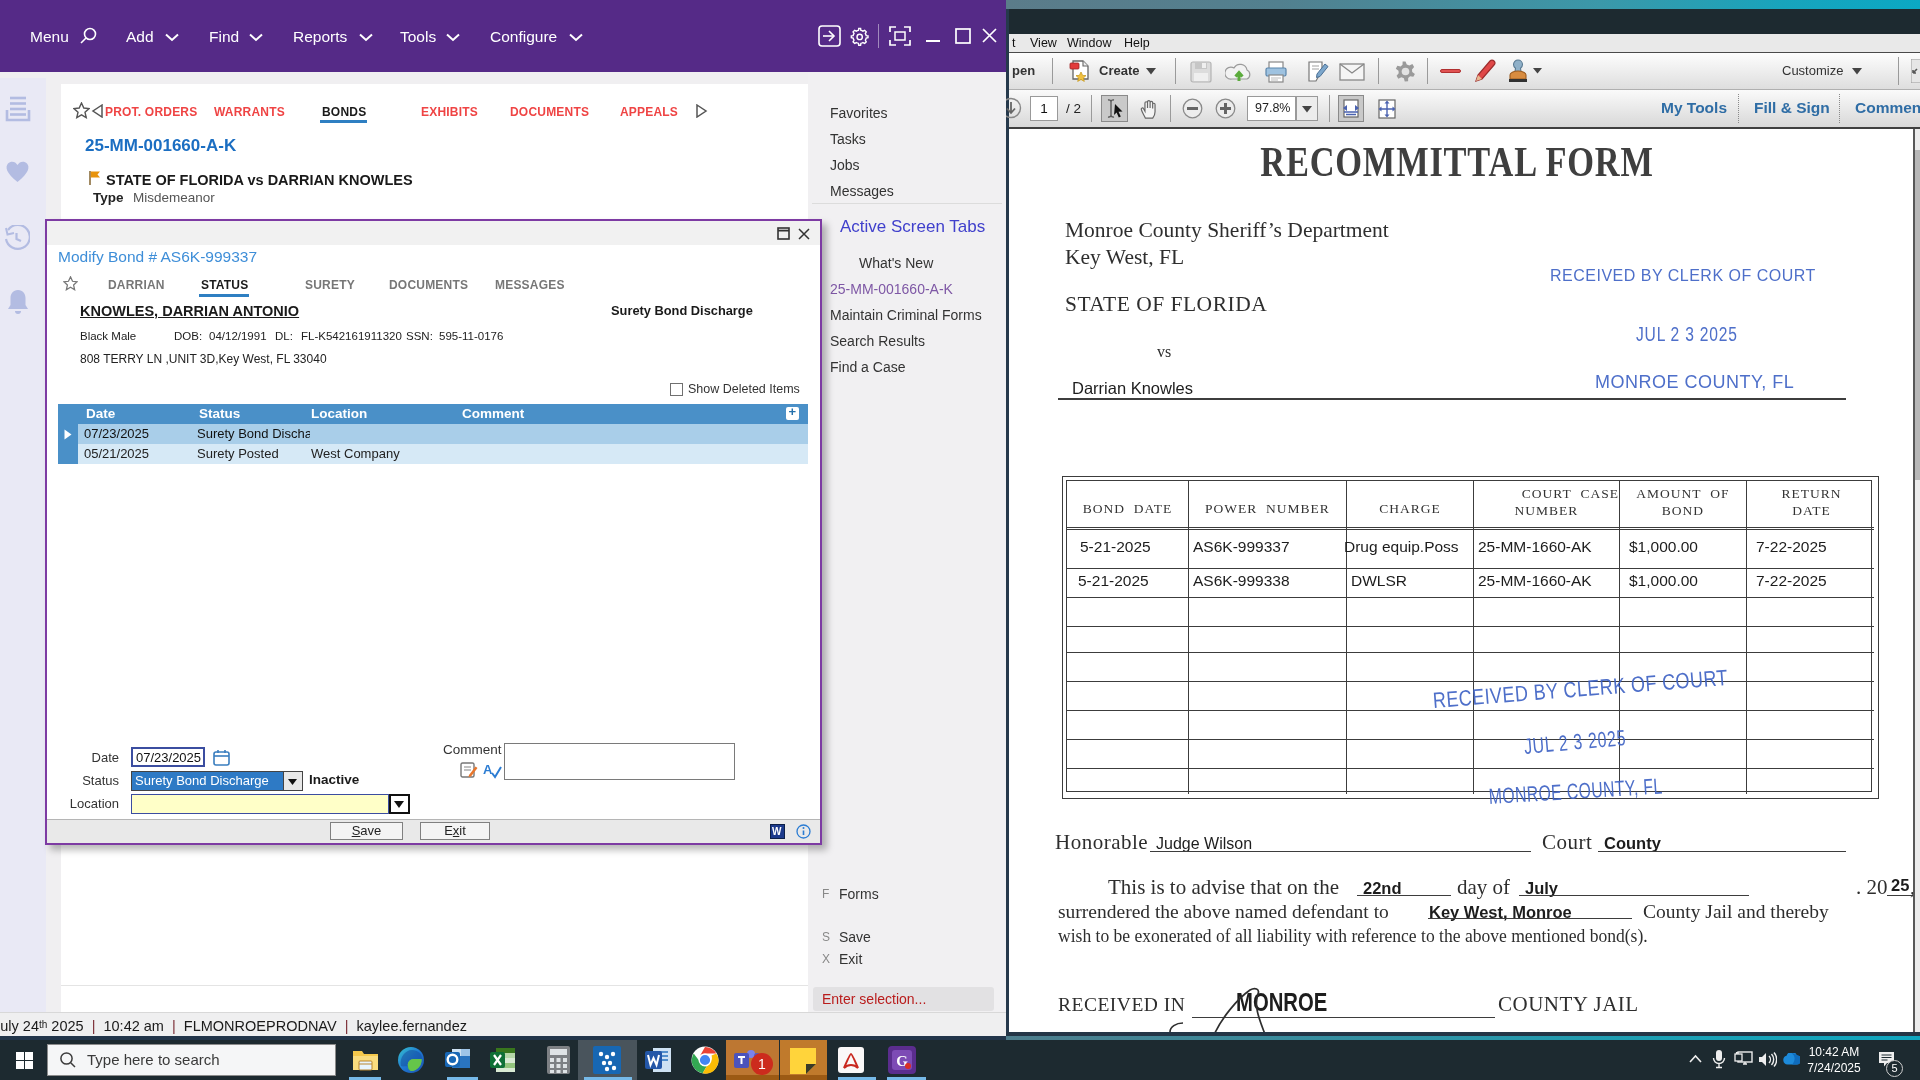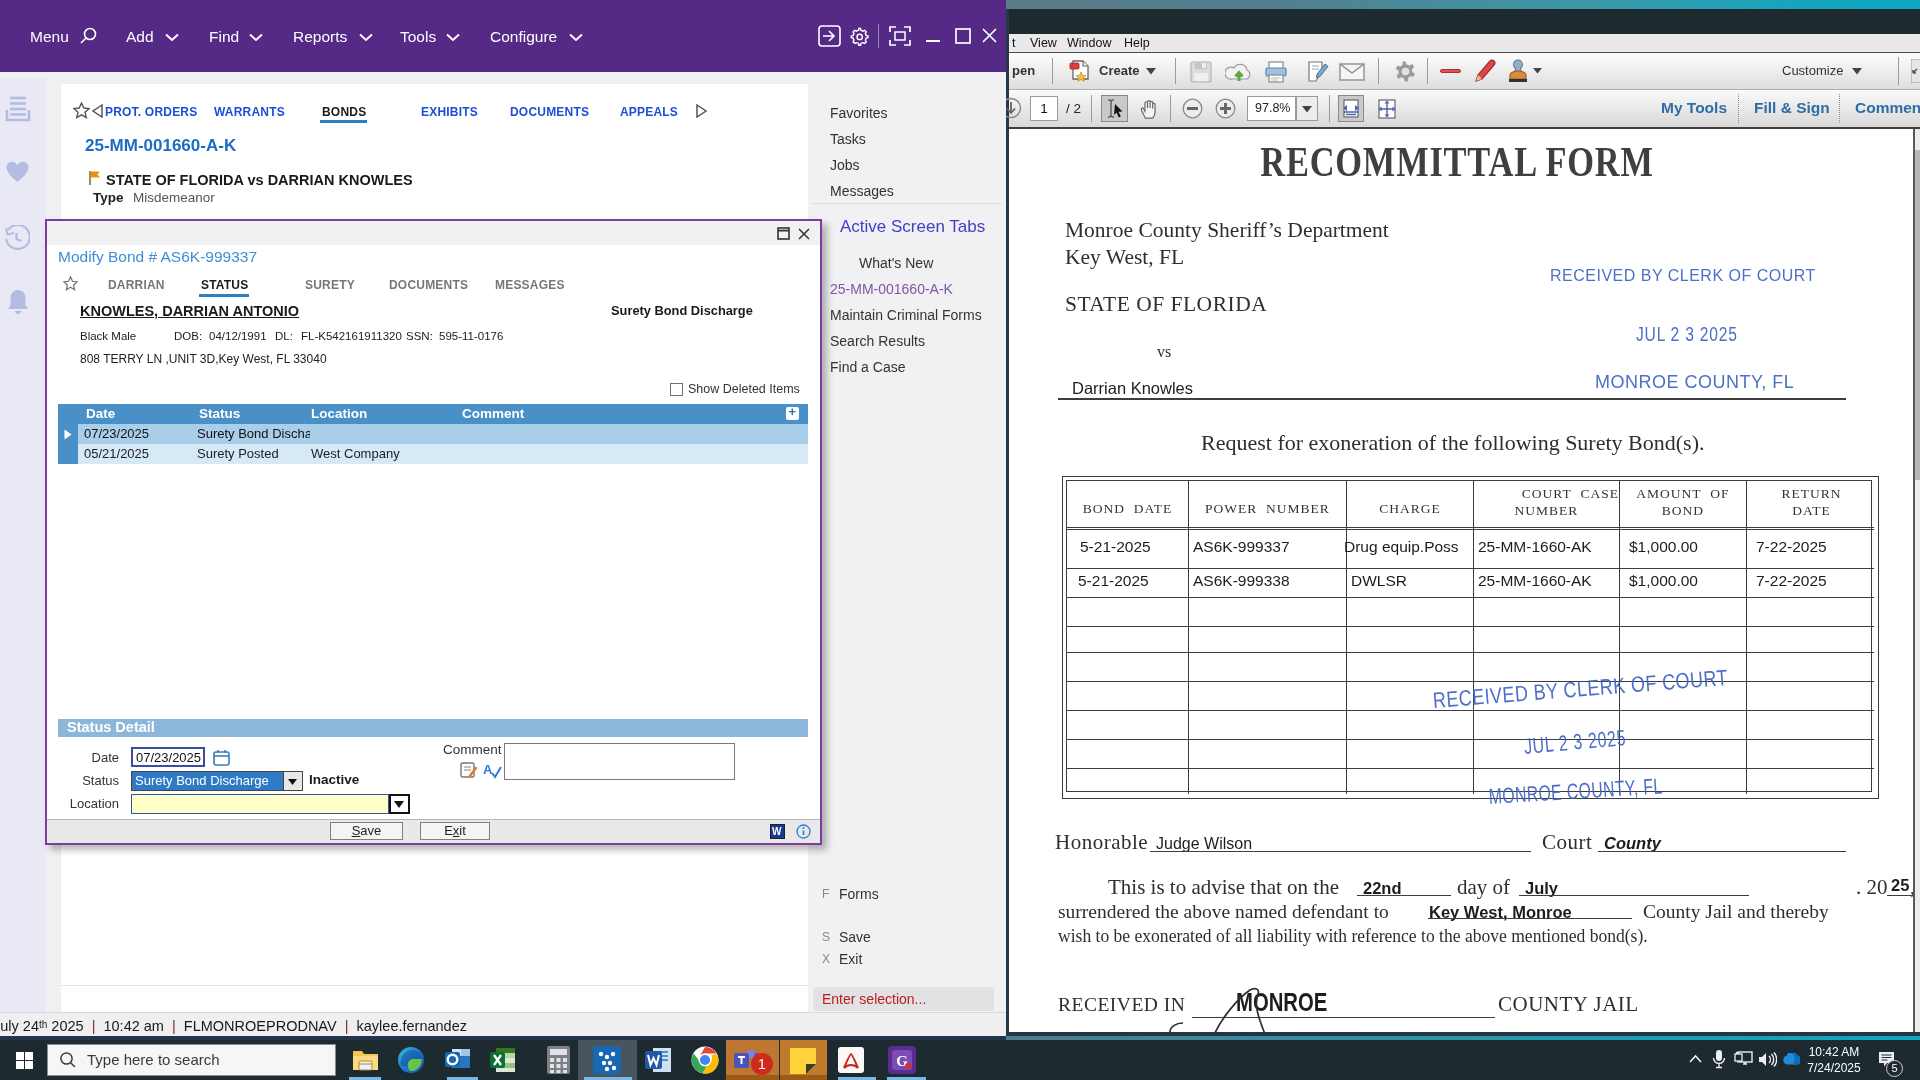--- a/index.html
+++ b/index.html
@@ -8,21 +8,21 @@
   
   #app { position:absolute; left:0; top:0; width:1006px; height:1040px; background:#f0eff1; }
   #topbar { position:absolute; left:0; top:0; width:1006px; height:72px; background:#552a87; color:#fff; }
   .tb-item { position:absolute; top:28px; font-size:15.5px; color:#fff; }
   #sidebar { position:absolute; left:0; top:78px; width:46px; height:934px; background:#e9e9f5; }
   #content { position:absolute; left:61px; top:84px; width:747px; height:901px; background:#fff; }
   #contentfoot { position:absolute; left:61px; top:985px; width:747px; height:27px; background:#fff; border-top:1px solid #e4e4e4; }
   #rpanel { position:absolute; left:808px; top:72px; width:198px; height:940px; background:#f1f0f2; }
   #statusbar { position:absolute; left:0; top:1012px; width:1006px; height:24px; background:#efeff0; border-top:1px solid #d8d8d8; }
   #appbottom { position:absolute; left:0; top:1036px; width:1006px; height:4px; background:#22354a; }
-  .tabtxt { position:absolute; font-size:12px; color:#1d4ed8; letter-spacing:0.2px; font-weight:600; }
+  .tabtxt { position:absolute; font-size:12px; color:#ef4444; letter-spacing:0.2px; font-weight:600; }
   .rp-item { position:absolute; left:22px; font-size:14px; color:#333; }
   
   #dlg { position:absolute; left:45px; top:219px; width:777px; height:626px; background:#fff; border:2px solid #7d3ba3; box-shadow:5px 5px 7px rgba(0,0,0,0.28); }
   
   #acro { position:absolute; left:1006px; top:0; width:914px; height:1040px; overflow:hidden; }
   
   #taskbar { position:absolute; left:0; top:1040px; width:1920px; height:40px; background:#1d2a30; }
   .stamp { color:#3f63c5; font-family:"Liberation Sans",sans-serif; opacity:0.92; }
   .th { font-size:13.5px; letter-spacing:1px; text-align:center; color:#333; font-family:"Liberation Serif",serif; }
   .td { font-size:15.5px; color:#1c1c1c; font-family:"Liberation Sans",sans-serif; }
@@ -206,23 +206,20 @@
       </svg>
     <span class="abs" style="left:26px;top:2px;font-size:13px;color:#111;">07/23/2025</span>
     <span class="abs" style="left:139px;top:2px;font-size:13px;color:#111;width:113px;overflow:hidden;white-space:nowrap;">Surety Bond Discha</span>
   </div>
   <div class="abs" style="left:11px;top:223px;width:750px;height:20px;background:#d6e9f6;">
     <div class="abs" style="left:0;top:0;width:19.5px;height:20px;background:#4a90c8;"></div>
     <span class="abs" style="left:26px;top:2px;font-size:13px;color:#222;">05/21/2025</span>
     <span class="abs" style="left:139px;top:2px;font-size:13px;color:#222;">Surety Posted</span>
     <span class="abs" style="left:253px;top:2px;font-size:13px;color:#222;">West Company</span>
   </div>
-  <div class="abs" style="left:11px;top:498px;width:750px;height:18px;background:#8cb7db;">
-    <span class="abs" style="left:9px;top:0px;font-size:14.5px;font-weight:700;color:#fff;">Status Detail</span>
-  </div>
   <div class="abs" style="left:22px;top:529px;width:50px;text-align:right;font-size:13px;color:#333;">Date</div>
   <div class="abs" style="left:84px;top:526px;width:74px;height:20px;background:#fff;border:2px solid #3b4da0;"></div>
   <span class="abs" style="left:89px;top:529px;font-size:13px;color:#111;">07/23/2025</span>
   <svg class="abs" style="left:166px;top:528px;" width="17" height="17" viewBox="0 0 17 17">
       <rect x="1" y="3" width="15" height="13" rx="2" fill="none" stroke="#3a7ebf" stroke-width="1.6"></rect>
       <line x1="1" y1="7" x2="16" y2="7" stroke="#3a7ebf" stroke-width="1.6"></line>
       <line x1="5" y1="1" x2="5" y2="4" stroke="#3a7ebf" stroke-width="1.6"></line>
       <line x1="12" y1="1" x2="12" y2="4" stroke="#3a7ebf" stroke-width="1.6"></line>
     </svg>
   <div class="abs" style="left:22px;top:552px;width:50px;text-align:right;font-size:13px;color:#333;">Status</div>
@@ -397,21 +394,20 @@
     <div class="abs" style="left:148px;top:8px;width:600px;text-align:center;font-size:43px;font-weight:700;letter-spacing:1px;color:#3f3f3f;transform:scaleX(0.8);">RECOMMITTAL FORM</div>
     <div class="abs" style="left:56px;top:89px;font-size:21.5px;">Monroe County Sheriff’s Department</div>
     <div class="abs" style="left:56px;top:116px;font-size:21.5px;">Key West, FL</div>
     <div class="abs" style="left:56px;top:163px;font-size:21.5px;letter-spacing:0.5px;">STATE OF FLORIDA</div>
     <div class="abs" style="left:148px;top:214px;font-size:16px;">vs</div>
     <div class="abs" style="left:63px;top:250px;font-size:16.5px;font-family:'Liberation Sans',sans-serif;color:#1d1d1d;">Darrian Knowles</div>
     <div class="abs" style="left:49px;top:269px;width:788px;height:1.6px;background:#3d3d3d;"></div>
     <div class="stamp abs" style="left:541px;top:138px;font-size:16px;letter-spacing:0.5px;">RECEIVED BY CLERK OF COURT</div>
     <div class="stamp abs" style="left:627px;top:194px;font-size:20px;letter-spacing:1px;transform:scaleX(0.78);transform-origin:left top;">JUL 2 3  2025</div>
     <div class="stamp abs" style="left:586px;top:243px;font-size:18px;letter-spacing:0.5px;">MONROE COUNTY, FL</div>
-    <div class="abs" style="left:192px;top:301px;font-size:22px;">Request for exoneration of the following Surety Bond(s).</div>
     <div class="abs" style="left:53px;top:347px;width:817px;height:323px;border:1.5px solid #3c3c3c;">
       <div class="abs" style="left:2.5px;top:2.5px;width:806px;height:312px;border:1px solid #3c3c3c;"></div>
       <div class="abs" style="left:125px;top:3px;width:1px;height:314px;background:#3c3c3c;"></div>
       <div class="abs" style="left:283px;top:3px;width:1px;height:314px;background:#3c3c3c;"></div>
       <div class="abs" style="left:410px;top:3px;width:1px;height:314px;background:#3c3c3c;"></div>
       <div class="abs" style="left:556px;top:3px;width:1px;height:314px;background:#3c3c3c;"></div>
       <div class="abs" style="left:683px;top:3px;width:1px;height:314px;background:#3c3c3c;"></div>
       <div class="abs" style="left:3px;top:49.5px;width:808px;height:1px;background:#3c3c3c;"></div>
       <div class="abs" style="left:3px;top:52px;width:808px;height:1px;background:#3c3c3c;"></div>
       <div class="abs" style="left:3px;top:91px;width:808px;height:1px;background:#3c3c3c;"></div>
@@ -444,21 +440,21 @@
       <div class="td abs" style="left:566px;top:95px;">$1,000.00</div>
       <div class="td abs" style="left:693px;top:95px;">7-22-2025</div>
     </div>
     <div class="stamp abs" style="left:423px;top:559px;font-size:22px;letter-spacing:0.5px;transform:rotate(-4.5deg) scaleX(0.82);transform-origin:left top;">RECEIVED BY CLERK OF COURT</div>
     <div class="stamp abs" style="left:514px;top:605px;font-size:22px;letter-spacing:1px;transform:rotate(-5deg) scaleX(0.72);transform-origin:left top;">JUL 2 3  2025</div>
     <div class="stamp abs" style="left:479px;top:655px;font-size:22px;letter-spacing:0.5px;transform:rotate(-3.5deg) scaleX(0.72);transform-origin:left top;">MONROE COUNTY, FL</div>
     <div class="abs" style="left:46px;top:701px;font-size:21px;letter-spacing:0.5px;">Honorable</div>
     <div class="abs" style="left:147px;top:706px;font-size:16px;font-family:'Liberation Sans',sans-serif;color:#1d1d1d;">Judge Wilson</div>
     <div class="abs" style="left:141px;top:722px;width:381px;height:1.4px;background:#3d3d3d;"></div>
     <div class="abs" style="left:533px;top:701px;font-size:21px;letter-spacing:0.5px;">Court</div>
-    <div class="abs" style="left:595px;top:705px;font-size:16.5px;font-family:'Liberation Sans',sans-serif;font-weight:700;color:#1d1d1d;font-style:italic;">County</div>
+    <div class="abs" style="left:595px;top:705px;font-size:16.5px;font-family:'Liberation Sans',sans-serif;font-weight:700;color:#1d1d1d;">County</div>
     <div class="abs" style="left:589px;top:722px;width:248px;height:1.4px;background:#3d3d3d;"></div>
     <div class="abs" style="left:99px;top:746px;font-size:21px;">This is to advise that on the</div>
     <div class="abs" style="left:354px;top:750px;font-size:16.5px;font-family:'Liberation Sans',sans-serif;font-weight:700;color:#1d1d1d;">22nd</div>
     <div class="abs" style="left:348px;top:766px;width:94px;height:1.4px;background:#3d3d3d;"></div>
     <div class="abs" style="left:448px;top:746px;font-size:21px;">day of</div>
     <div class="abs" style="left:516px;top:750px;font-size:16.5px;font-family:'Liberation Sans',sans-serif;font-weight:700;color:#1d1d1d;">July</div>
     <div class="abs" style="left:510px;top:766px;width:230px;height:1.4px;background:#3d3d3d;"></div>
     <div class="abs" style="left:847px;top:746px;font-size:21px;white-space:nowrap;">. 20</div>
     <div class="abs" style="left:882px;top:747px;font-size:16.5px;font-family:'Liberation Sans',sans-serif;font-weight:700;color:#1d1d1d;">25</div>
     <div class="abs" style="left:878px;top:766px;width:32px;height:1.4px;background:#3d3d3d;"></div>

